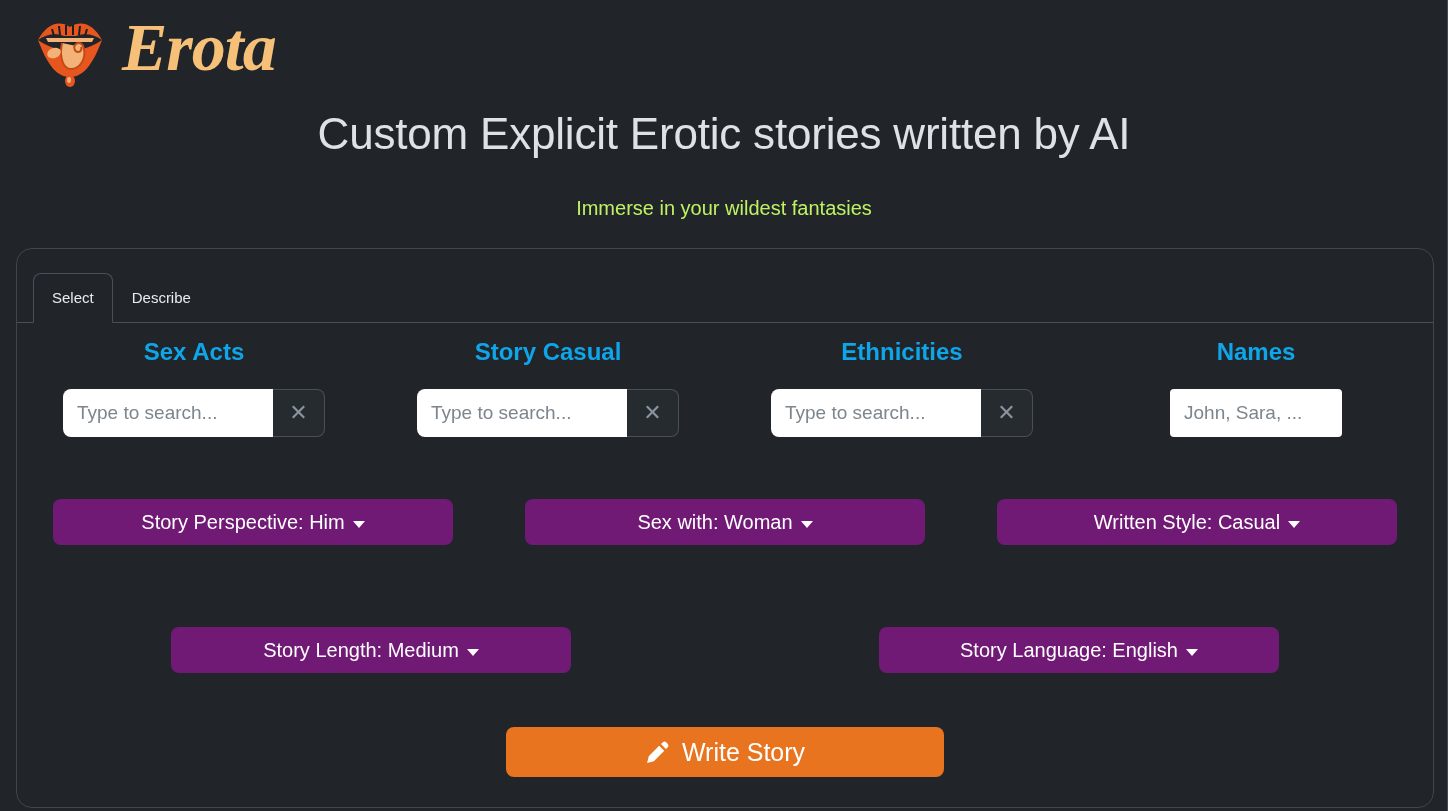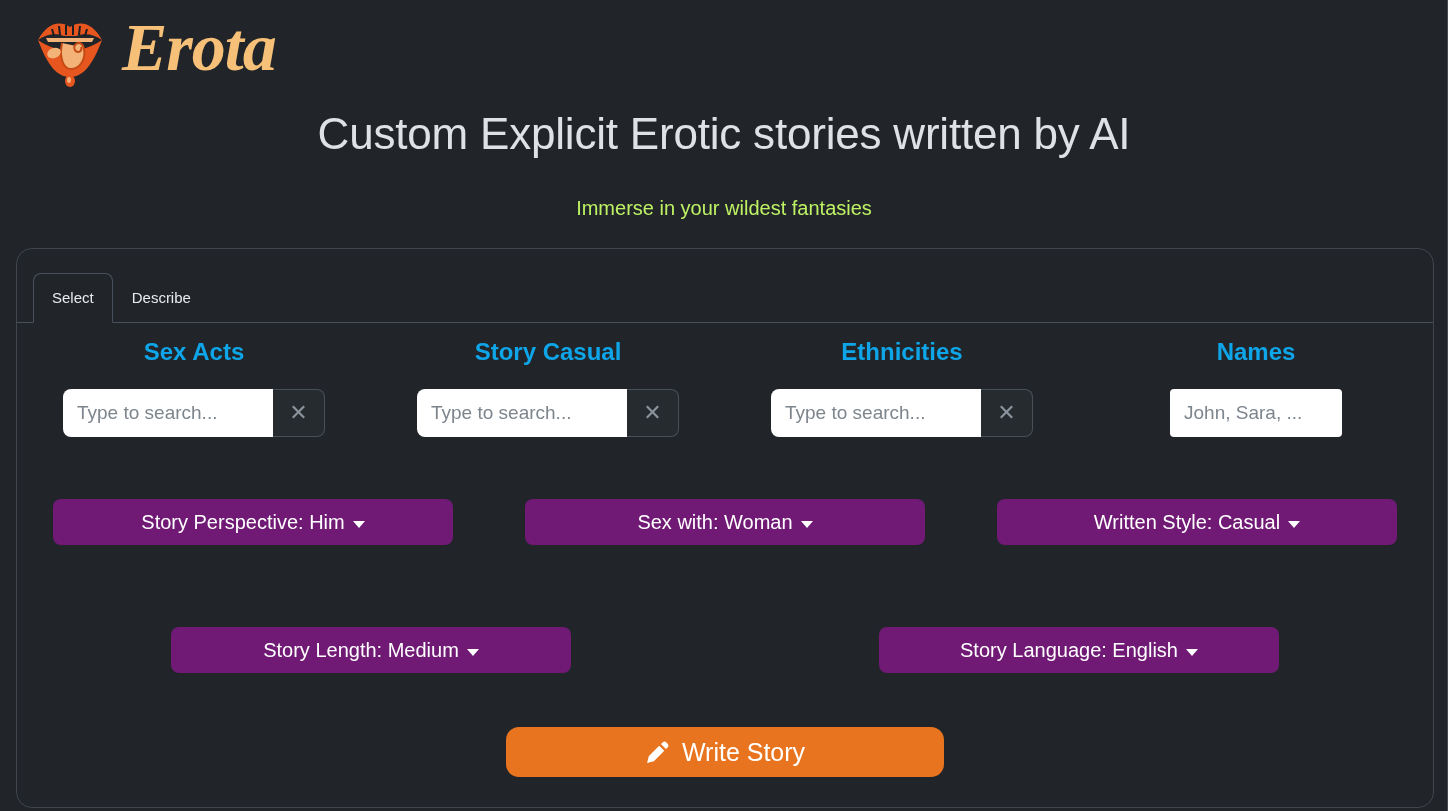--- a/index.html
+++ b/index.html
@@ -227,21 +227,21 @@
     left: 0;
     width: 1416px;
     display: flex;
     justify-content: center;
   }
   .write-btn {
     width: 438px;
     height: 50px;
     background: #e8741f;
     border: none;
-    border-radius: 13px;
+    border-radius: 8px;
     color: #ffffff;
     font-family: "Liberation Sans", sans-serif;
     font-size: 25px;
     font-weight: 400;
     cursor: pointer;
     display: flex;
     align-items: center;
     justify-content: center;
     gap: 12px;
   }

